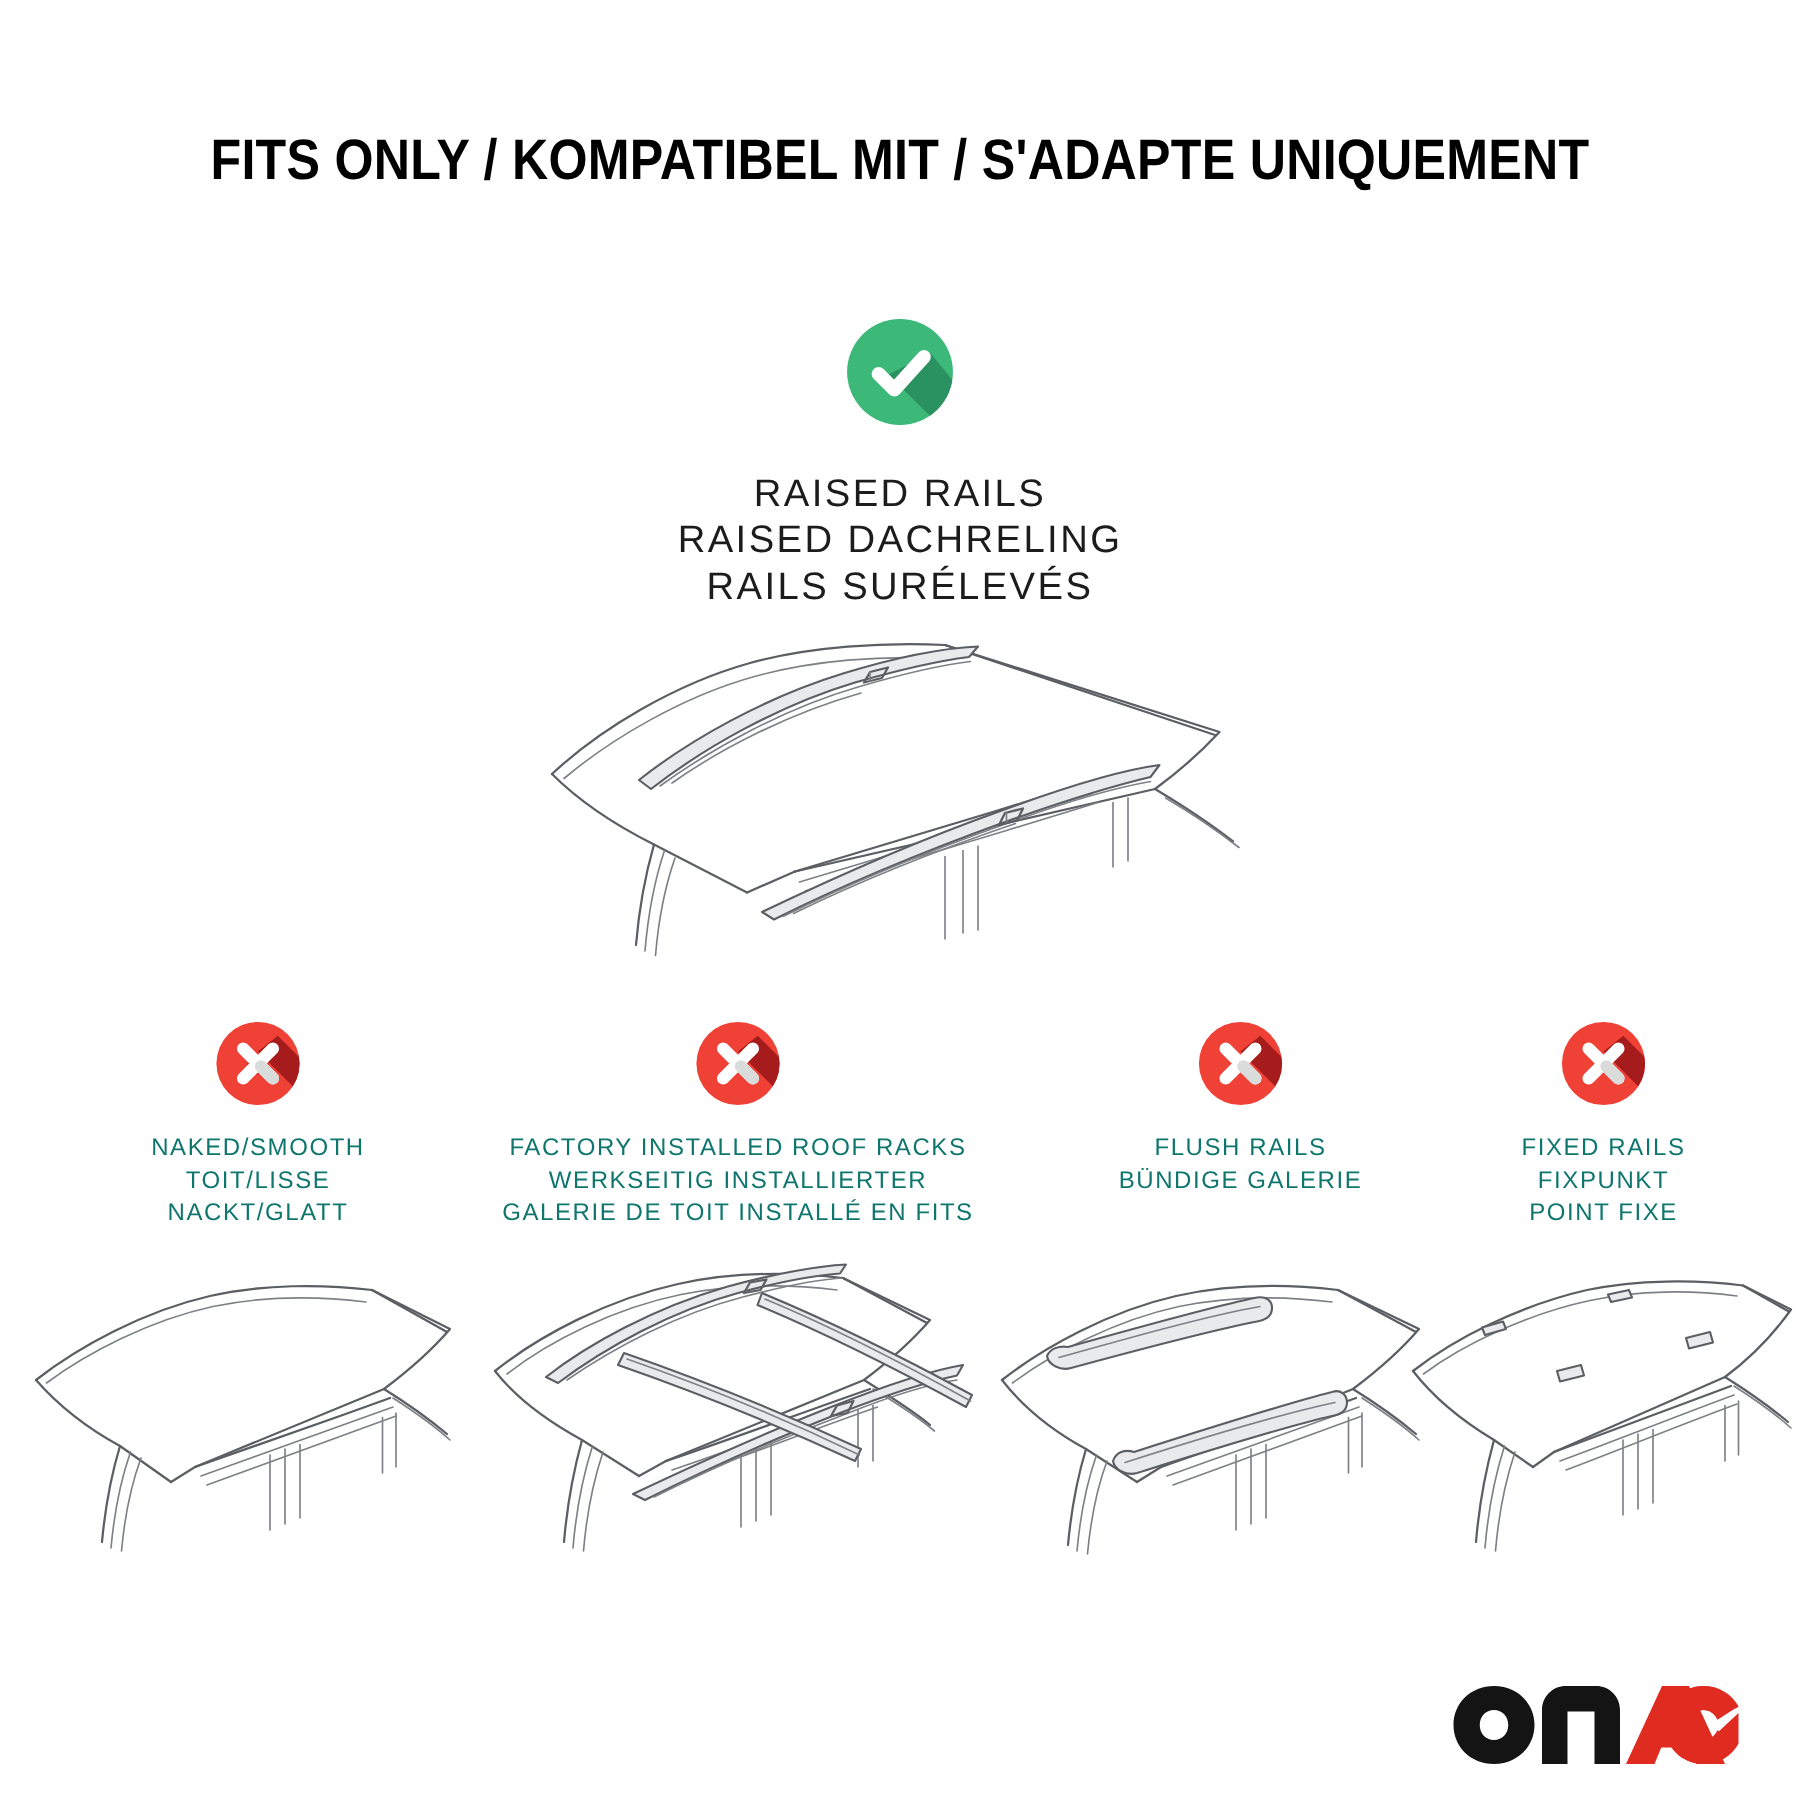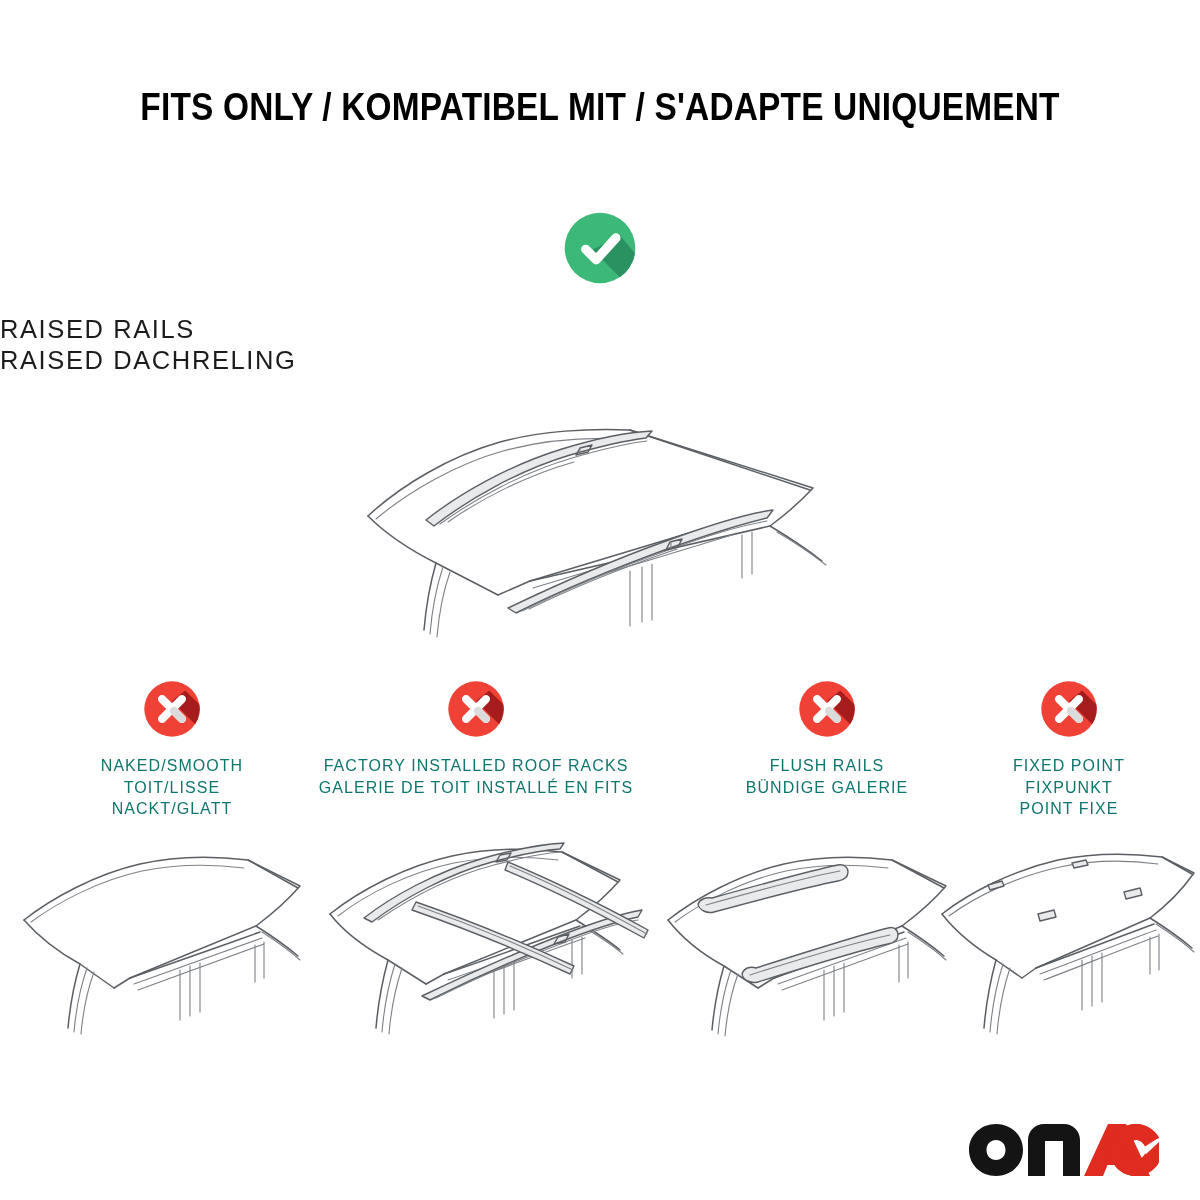--- a/index.html
+++ b/index.html
@@ -31,21 +31,21 @@
     transform-origin: center center;
     white-space: nowrap;
   }
 
   
   #primary-block {
     position: absolute;
     top: 206px;
     left: 0;
     width: 1200px;
-    text-align: left;
+    text-align: center;
   }
   #primary-check-icon {
     width: 84px;
     height: 84px;
     margin: 0 auto;
     display: block;
   }
   #primary-label {
     margin-top: 24px;
     font-size: 25.5px;
@@ -82,21 +82,21 @@
     font-size: 16px;
     line-height: 21.5px;
     letter-spacing: 1.05px;
     color: #0f766e;
     font-weight: 400;
   }
   .excl-label div { white-space: nowrap; }
 
   
   #col-naked        { left: 22px;  width: 300px; }
-  #col-factory      { left: 296px; width: 360px; }
+  #col-factory      { left: 312px; width: 360px; }
   #col-flush        { left: 682px; width: 290px; }
   #col-fixedpoint   { left: 958px; width: 222px; }
 
   #illu-naked       { position:absolute; left: 10px;  top: 848px;  width: 300px; height: 205px; }
   #illu-factory     { position:absolute; left: 308px; top: 836px;  width: 370px; height: 215px; }
   #illu-flush       { position:absolute; left: 652px; top: 850px;  width: 310px; height: 200px; }
   #illu-fixedpoint  { position:absolute; left: 930px; top: 850px;  width: 272px; height: 200px; }
 
   
   #brand-logo {
@@ -130,20 +130,21 @@
     <circle cx="50" cy="50" r="42" fill="#3cb878"></circle>
     <g clip-path="url(#clip-green-circle)">
       <path d="M41 52 L52 63 L100 111 L120 91 L74 35 Z" fill="#2a9160"></path>
     </g>
     <path d="M33 51.5 L45.5 64 L69 38" fill="none" stroke="#ffffff" stroke-width="11" stroke-linecap="round" stroke-linejoin="round"></path>
   </svg>
 
   <div id="primary-label">
     <div>RAISED RAILS</div>
     <div>RAISED DACHRELING</div>
+    <div>RAILS SURÉLEVÉS</div>
   </div>
 </div>
 
 <svg id="primary-illustration" viewBox="0 0 540 270" preserveAspectRatio="xMidYMid meet">
 
   <path class="rd" d="M38 118 C70 88 120 58 170 44 C210 33 260 30 300 32 L480 92"></path>
   <path class="rd" d="M300 32 L483 90 C470 104 455 117 440 128 L200 183"></path>
   <path class="rd" d="M38 118 C55 135 80 152 106 165 L168 197"></path>
   <path class="rd" d="M168 197 L200 183"></path>
 
@@ -245,20 +246,21 @@
     <g stroke="#ffffff" stroke-width="12.5" stroke-linecap="round">
       <line x1="35" y1="35" x2="65" y2="65"></line>
       <line x1="65" y1="35" x2="35" y2="65"></line>
     </g>
     <g stroke="#d9dada" stroke-width="12.5" stroke-linecap="round" opacity="0.95" clip-path="url(#clip-x2)">
       <line x1="53" y1="53" x2="65" y2="65"></line>
     </g>
   </svg>
   <div class="excl-label">
     <div>FACTORY INSTALLED ROOF RACKS</div>
+    <div>WERKSEITIG INSTALLIERTER</div>
     <div>GALERIE DE TOIT INSTALLÉ EN FITS</div>
   </div>
 </div>
 
 <svg id="illu-factory" viewBox="0 0 370 215" preserveAspectRatio="xMidYMid meet">
 
   <path class="rd" d="M22 78 C52 54 98 30 144 20 C180 12 220 12 254 16 L310 46"></path>
   <path class="rd" d="M254 16 L312 44 C300 58 284 72 268 84 L136 138"></path>
   <path class="rd" d="M22 78 C36 96 58 112 80 124 L118 148"></path>
   <path class="rd" d="M118 148 L136 138"></path>
@@ -363,21 +365,21 @@
     </g>
     <g stroke="#ffffff" stroke-width="12.5" stroke-linecap="round">
       <line x1="35" y1="35" x2="65" y2="65"></line>
       <line x1="65" y1="35" x2="35" y2="65"></line>
     </g>
     <g stroke="#d9dada" stroke-width="12.5" stroke-linecap="round" opacity="0.95" clip-path="url(#clip-x4)">
       <line x1="53" y1="53" x2="65" y2="65"></line>
     </g>
   </svg>
   <div class="excl-label">
-    <div>FIXED POINT</div>
+    <div>FIXED RAILS</div>
     <div>FIXPUNKT</div>
     <div>POINT FIXE</div>
   </div>
 </div>
 
 <svg id="illu-fixedpoint" viewBox="0 0 272 200" preserveAspectRatio="xMidYMid meet">
   <path class="rd" d="M12 64 C40 42 84 20 128 10 C162 3 200 3 232 7 L262 24"></path>
   <path class="rd" d="M232 7 L264 23 C252 40 236 56 220 68 L106 118"></path>
   <path class="rd" d="M12 64 C26 82 46 98 66 110 L92 128"></path>
   <path class="rd" d="M92 128 L106 118"></path>

